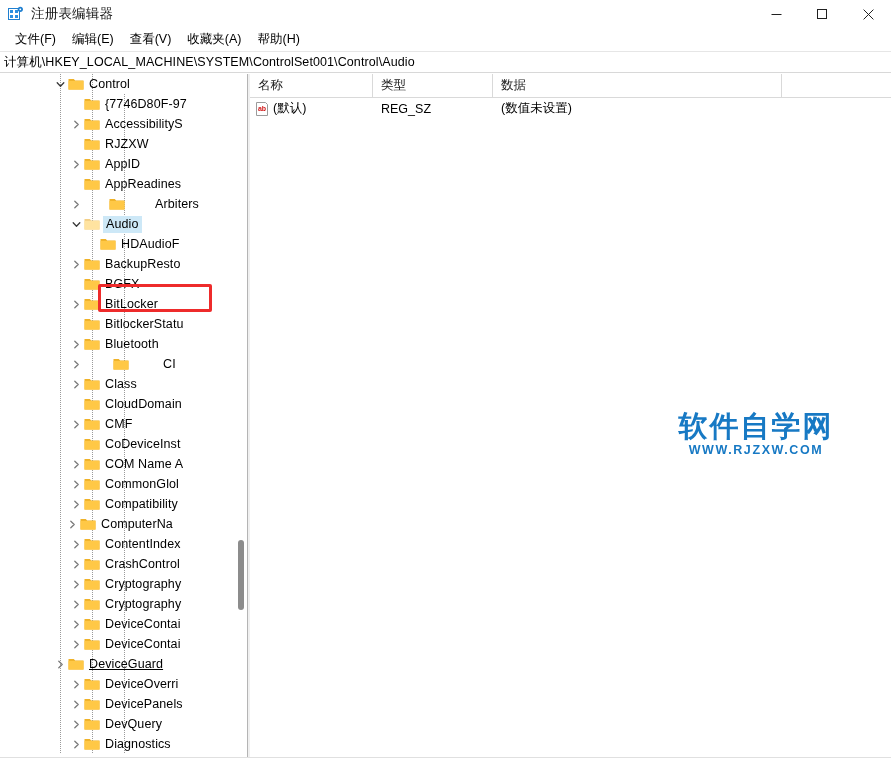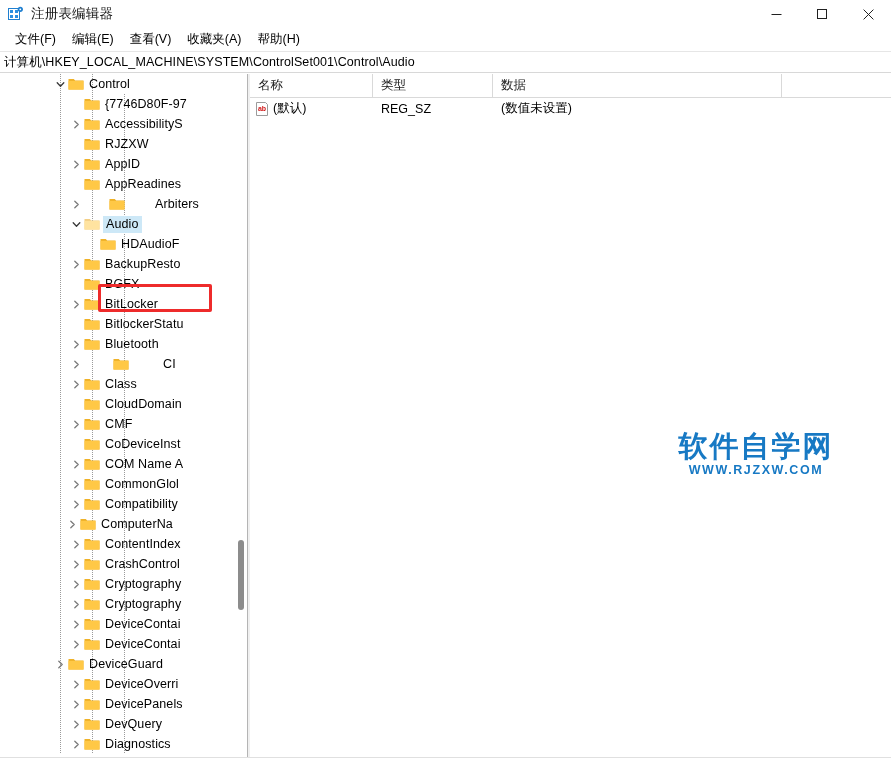--- a/index.html
+++ b/index.html
@@ -196,21 +196,21 @@
   }
   .abicon {
     width: 14px; height: 14px; flex: none;
     margin-left: 5px; margin-right: 4px;
     position: relative;
   }
 
   
   #watermark {
     position: absolute;
-    left: 634px; top: 357px;
+    left: 634px; top: 337px;
     width: 180px;
     text-align: center;
     pointer-events: none;
     user-select: none;
   }
   #wm-cn {
     font-size: 29px; font-weight: bold;
     color: #1779c4; letter-spacing: 2px;
     line-height: 1.05;
     font-family: "DejaVu Sans", sans-serif;
@@ -609,21 +609,21 @@
               <svg width="9" height="9" viewBox="0 0 9 9">
                 <path d="M2.8 1.2 L6.2 4.5 L2.8 7.8" fill="none" stroke="#7a7a7a" stroke-width="1.3" stroke-linecap="round" stroke-linejoin="round"></path>
               </svg>
             </span>
             <span class="folder"><svg width="16" height="14" viewBox="0 0 16 14">
                 <path d="M0.5 2.0 h5.3 l1.3 1.6 h8.4 v9.0 h-15 z" fill="#efb229"></path>
                 <path d="M0.5 3.9 h15 v8.7 h-15 z" fill="#ffc846"></path>
               </svg></span>
             <span class="tlabel">DeviceContai</span>
           </div>
-          <div class="tnode" style="padding-left: 20px; position: relative; z-index: 2;">
+          <div class="tnode" style="padding-left: 20px; position: relative; z-index: 2; text-decoration: underline;">
             <span class="chev">
               <svg width="9" height="9" viewBox="0 0 9 9">
                 <path d="M2.8 1.2 L6.2 4.5 L2.8 7.8" fill="none" stroke="#7a7a7a" stroke-width="1.3" stroke-linecap="round" stroke-linejoin="round"></path>
               </svg>
             </span>
             <span class="folder"><svg width="16" height="14" viewBox="0 0 16 14">
                 <path d="M0.5 2.0 h5.3 l1.3 1.6 h8.4 v9.0 h-15 z" fill="#efb229"></path>
                 <path d="M0.5 3.9 h15 v8.7 h-15 z" fill="#ffc846"></path>
               </svg></span>
             <span class="tlabel">DeviceGuard</span>

